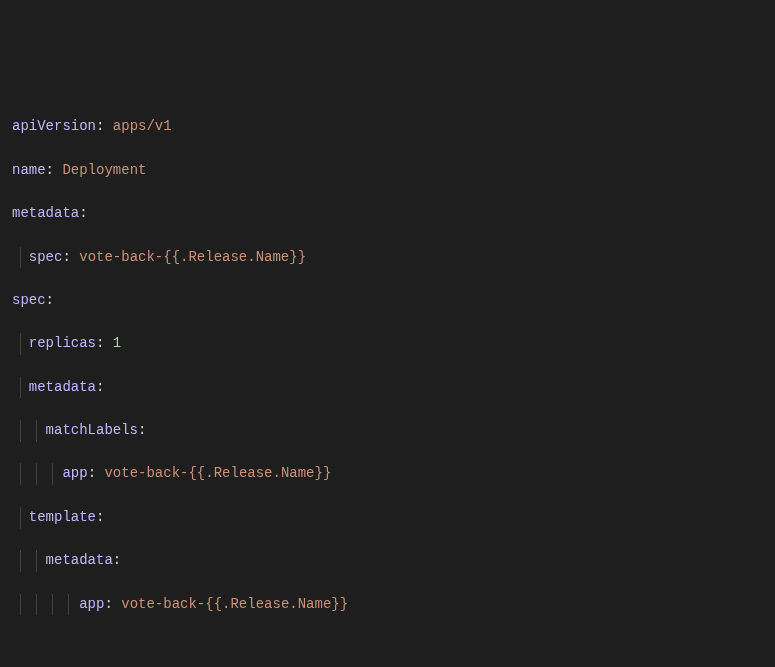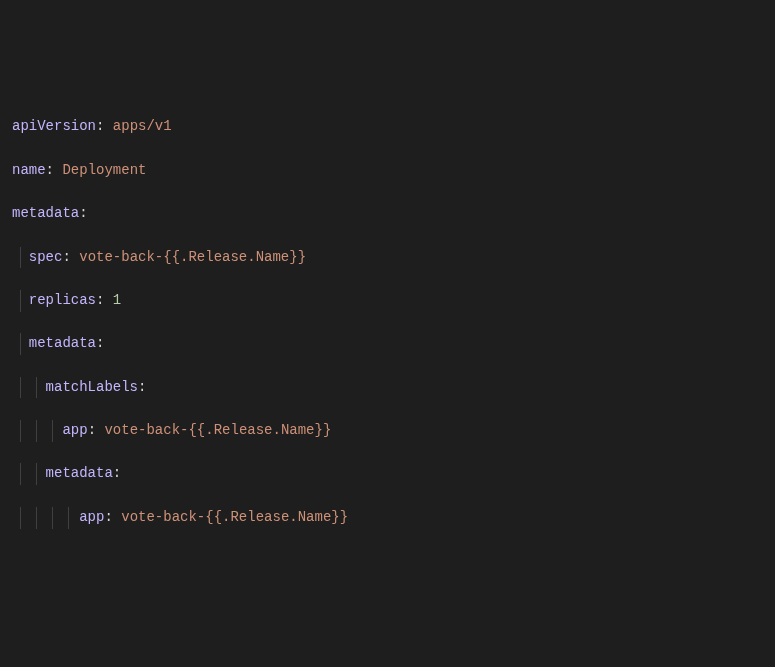--- a/index.html
+++ b/index.html
@@ -31,24 +31,26 @@
 </head>
 <body>
 
 
 
 <div>
 <div class="line"><span class="k">apiVersion</span><span class="c">: </span><span class="v">apps/v1</span></div>
 <div class="line"><span class="k">name</span><span class="c">: </span><span class="v">Deployment</span></div>
 <div class="line"><span class="k">metadata</span><span class="c">:</span></div>
 <div class="line"><span class="guide" style="left:8px"></span>  <span class="k">spec</span><span class="c">: </span><span class="v">vote-back-{{.Release.Name}}</span></div>
+<div class="line"><span class="k">spec</span><span class="c">:</span></div>
 <div class="line"><span class="guide" style="left:8px"></span>  <span class="k">replicas</span><span class="c">: </span><span class="n">1</span></div>
 <div class="line"><span class="guide" style="left:8px"></span>  <span class="k">metadata</span><span class="c">:</span></div>
 <div class="line"><span class="guide" style="left:8px"></span><span class="guide" style="left:24px"></span>    <span class="k">matchLabels</span><span class="c">:</span></div>
 <div class="line"><span class="guide" style="left:8px"></span><span class="guide" style="left:24px"></span><span class="guide" style="left:40px"></span>      <span class="k">app</span><span class="c">: </span><span class="v">vote-back-{{.Release.Name}}</span></div>
+<div class="line"><span class="guide" style="left:8px"></span>  <span class="k">template</span><span class="c">:</span></div>
 <div class="line"><span class="guide" style="left:8px"></span><span class="guide" style="left:24px"></span>    <span class="k">metadata</span><span class="c">:</span></div>
 <div class="line"><span class="guide" style="left:8px"></span><span class="guide" style="left:24px"></span><span class="guide" style="left:40px"></span><span class="guide" style="left:56px"></span>        <span class="k">app</span><span class="c">: </span><span class="v">vote-back-{{.Release.Name}}</span></div>
 
 
 
 
 
 
 
 

